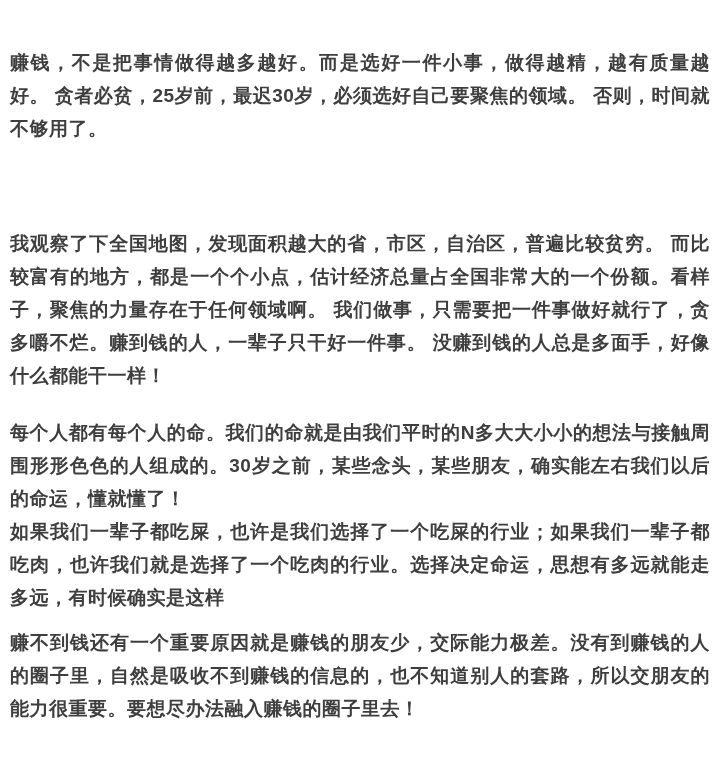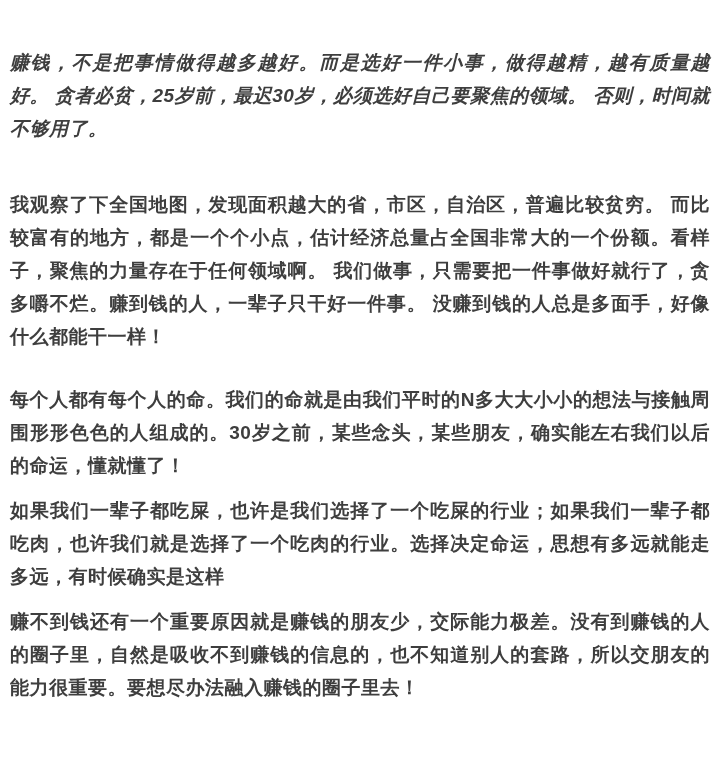--- a/index.html
+++ b/index.html
@@ -20,24 +20,24 @@
     color: #3e3e3e;
     font-size: 19px;
     line-height: 33px;
     font-weight: 700;
     text-align: justify;
     letter-spacing: 0.5px;
   }
   .para {
     margin: 0;
   }
-  .para-2 { margin-top: 27px; font-style: italic; }
-  .para-3 { margin-top: 43px; }
-  .para-4 { margin-top: 30px; }
-  .para-5 { margin-top: 12px; }
+  .para-2 { margin-top: 27px; }
+  .para-3 { margin-top: 82px; }
+  .para-4 { margin-top: 24px; }
+  .para-5 { margin-top: 0; }
   .para-6 { margin-top: 12px; }
 </style>
 </head>
 <body>
 
 <main class="article">
   <p class="para para-2">赚钱，不是把事情做得越多越好。而是选好一件小事，做得越精，越有质量越好。 贪者必贫，25岁前，最迟30岁，必须选好自己要聚焦的领域。 否则，时间就不够用了。</p>
   <p class="para para-3">我观察了下全国地图，发现面积越大的省，市区，自治区，普遍比较贫穷。 而比较富有的地方，都是一个个小点，估计经济总量占全国非常大的一个份额。看样子，聚焦的力量存在于任何领域啊。 我们做事，只需要把一件事做好就行了，贪多嚼不烂。赚到钱的人，一辈子只干好一件事。 没赚到钱的人总是多面手，好像什么都能干一样！</p>
   <p class="para para-4">每个人都有每个人的命。我们的命就是由我们平时的N多大大小小的想法与接触周围形形色色的人组成的。30岁之前，某些念头，某些朋友，确实能左右我们以后的命运，懂就懂了！</p>
   <p class="para para-5">如果我们一辈子都吃屎，也许是我们选择了一个吃屎的行业；如果我们一辈子都吃肉，也许我们就是选择了一个吃肉的行业。选择决定命运，思想有多远就能走多远，有时候确实是这样</p>

